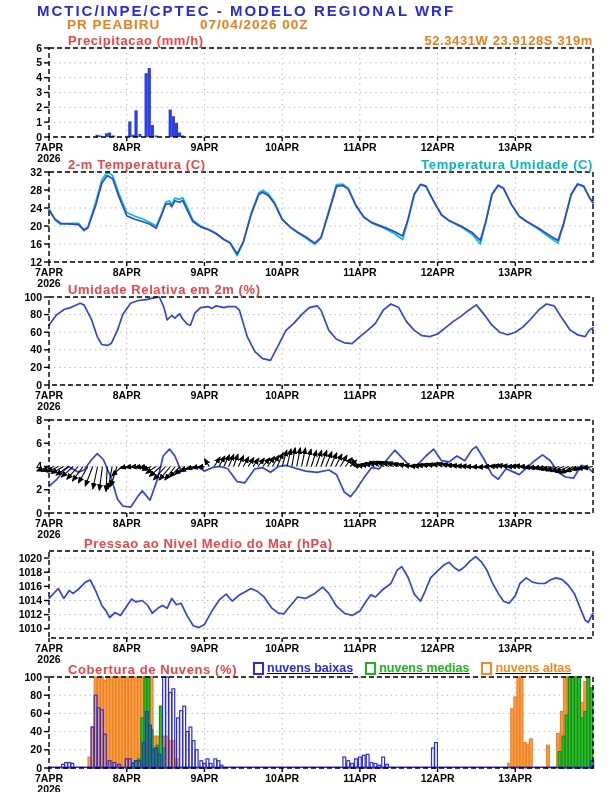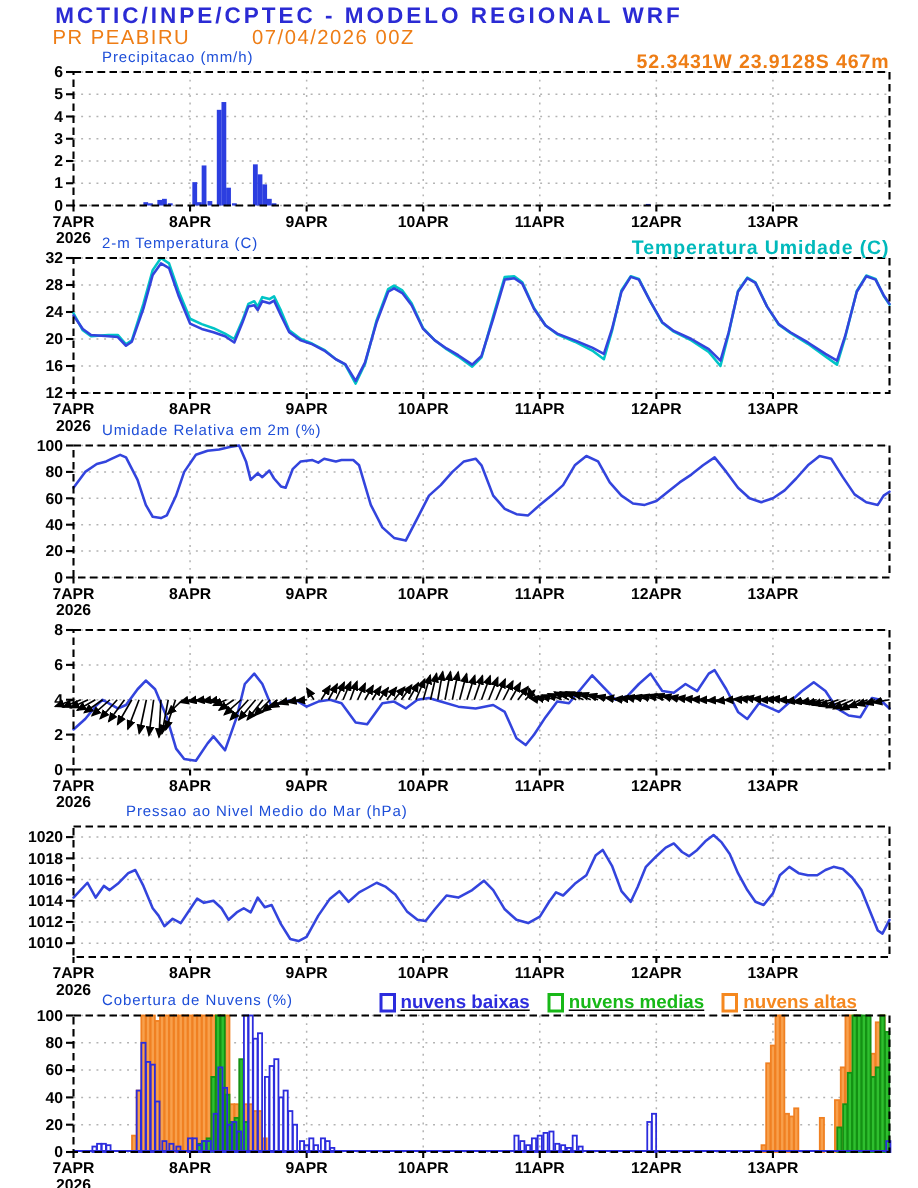--- a/index.html
+++ b/index.html
@@ -1,22 +1,22 @@
 <!DOCTYPE html>
 <html><head>
 <meta charset="utf-8">
 <style>
   html,body{margin:0;padding:0;background:#ffffff;}
   #page{position:relative;width:612px;height:792px;background:#fff;overflow:hidden;
         font-family:"Liberation Sans",sans-serif;}
   .abs{position:absolute;white-space:nowrap;}
   .hdr1{top:2px;left:0;width:492px;text-align:center;font-size:15px;font-weight:bold;
         letter-spacing:2px;color:#2b2bd4;}
-  .hdr2{top:17px;font-size:13.5px;font-weight:normal;letter-spacing:1px;color:#ee7d15;}
-  .ttl{font-size:10px;font-weight:normal;letter-spacing:0.6px;color:#1d4ed8;}
+  .hdr2{top:17px;font-size:13.5px;font-weight:bold;letter-spacing:1px;color:#ee7d15;margin-left:32px;}
+  .ttl{font-size:13px;font-weight:bold;letter-spacing:0.6px;color:#ef4444;}
   .rlab{font-size:13px;font-weight:bold;letter-spacing:0.6px;}
   .orange{color:#ee7d15;}
   .cyan{color:#00b9bb;}
   .legend{display:flex;gap:12px;align-items:center;text-decoration:underline;}
   .legend .item{display:flex;align-items:center;gap:3px;font-size:12.5px;font-weight:bold;}
   .sq{width:7px;height:9px;border-width:2px;border-style:solid;background:#fff;display:inline-block;}
   svg text{font-family:"Liberation Sans",sans-serif;font-weight:bold;fill:#000;}
 </style>
 </head>
 <body>
@@ -531,21 +531,21 @@
       <rect x="590.8228571428572" y="760.72" width="2.8" height="7.279999999999973" fill="none" stroke="#2c2cdd" stroke-width="1.2"></rect>
       <line x1="49" y1="767.3" x2="593" y2="767.3" stroke="#2c2cdd" stroke-width="1.4"></line>
       <rect x="49" y="677" width="544" height="91" fill="none" stroke="#000" stroke-width="1.4" stroke-dasharray="5,3"></rect>
     </svg>
 
   <div class="abs hdr1">MCTIC/INPE/CPTEC - MODELO REGIONAL WRF</div>
   <div class="abs hdr2" style="left:35px;">PR PEABIRU</div>
   <div class="abs hdr2" style="left:168px;">07/04/2026 00Z</div>
 
   <div class="abs ttl" style="left:68px;top:33px;">Precipitacao (mm/h)</div>
-  <div class="abs rlab orange" style="right:19px;top:33px;">52.3431W 23.9128S 467m</div>
+  <div class="abs rlab orange" style="right:19px;top:33px;">52.3431W 23.9128S 319m</div>
 
   <div class="abs ttl" style="left:68px;top:157px;">2-m Temperatura (C)</div>
   <div class="abs rlab cyan" style="right:19px;top:157px;">Temperatura Umidade (C)</div>
 
   <div class="abs ttl" style="left:68px;top:282px;">Umidade Relativa em 2m (%)</div>
 
 
   <div class="abs ttl" style="left:68px;top:536px;padding-left:16px;">Pressao ao Nivel Medio do Mar (hPa)</div>
 
   <div class="abs ttl" style="left:68px;top:662px;">Cobertura de Nuvens (%)</div>

